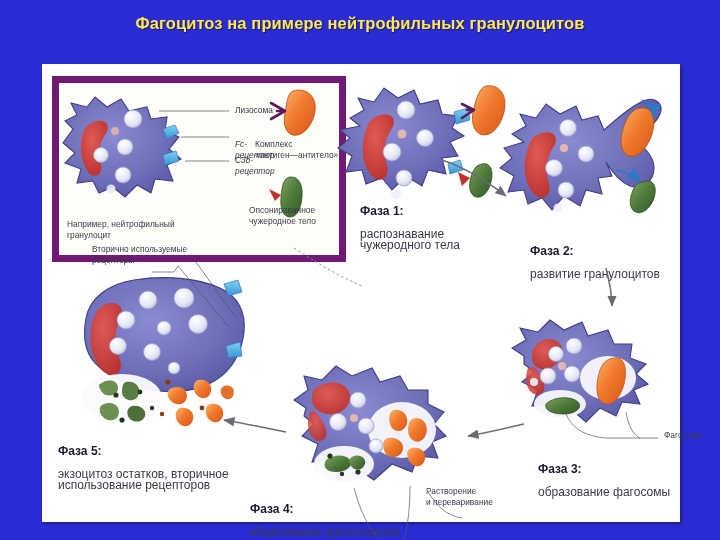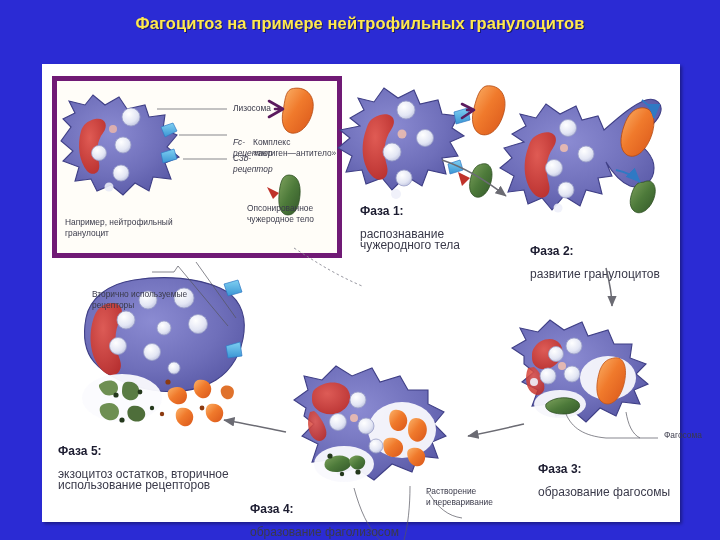--- a/index.html
+++ b/index.html
@@ -29,21 +29,21 @@
   }
 
   
   .lbl{position:absolute;color:#3a3a4a;font-size:8.4px;line-height:11px;white-space:pre-line;}
   .phase{position:absolute;font-size:12px;line-height:11.5px;color:#3a3a4a;white-space:pre-line;}
   .phase b{color:#1c1c30;font-weight:bold;}
 
   
   .inset{
     position:absolute;left:10px;top:12px;width:280px;height:172px;
-    border:5px solid #701a75;background:#fffdf8;
+    border:7px solid #701a75;background:#fffdf8;
   }
 
   
   .cell{position:absolute;}
   .cell svg{display:block;overflow:visible;}
   .arrowsvg{position:absolute;overflow:visible;}
 </style>
 </head>
 <body>
 
@@ -346,21 +346,21 @@
         <circle cx="146" cy="150" r="2.4" fill="#8c3a10"></circle>
         <circle cx="106" cy="156" r="2.2" fill="#8c3a10"></circle>
       </svg>
     </div>
 
     <svg class="arrowsvg" style="left:108px;top:192px;" width="110" height="80">
       <path d="M2,16 L24,16 L28,10" stroke="#55555f" stroke-width=".7" fill="none"></path>
       <path d="M28,10 L78,70" stroke="#55555f" stroke-width=".7" fill="none"></path>
       <path d="M46,6 L86,62" stroke="#55555f" stroke-width=".7" fill="none"></path>
     </svg>
-    <div class="lbl" style="left:50px;top:180px;margin-top:45px;">Вторично используемые
+    <div class="lbl" style="left:50px;top:180px;">Вторично используемые
 рецепторы</div>
 
     <div class="phase" style="left:16px;top:370px;">
       <b>Фаза 5:</b><br>
       <span>экзоцитоз остатков, вторичное
 использование рецепторов</span>
     </div>
 
   </div>
 </div>

